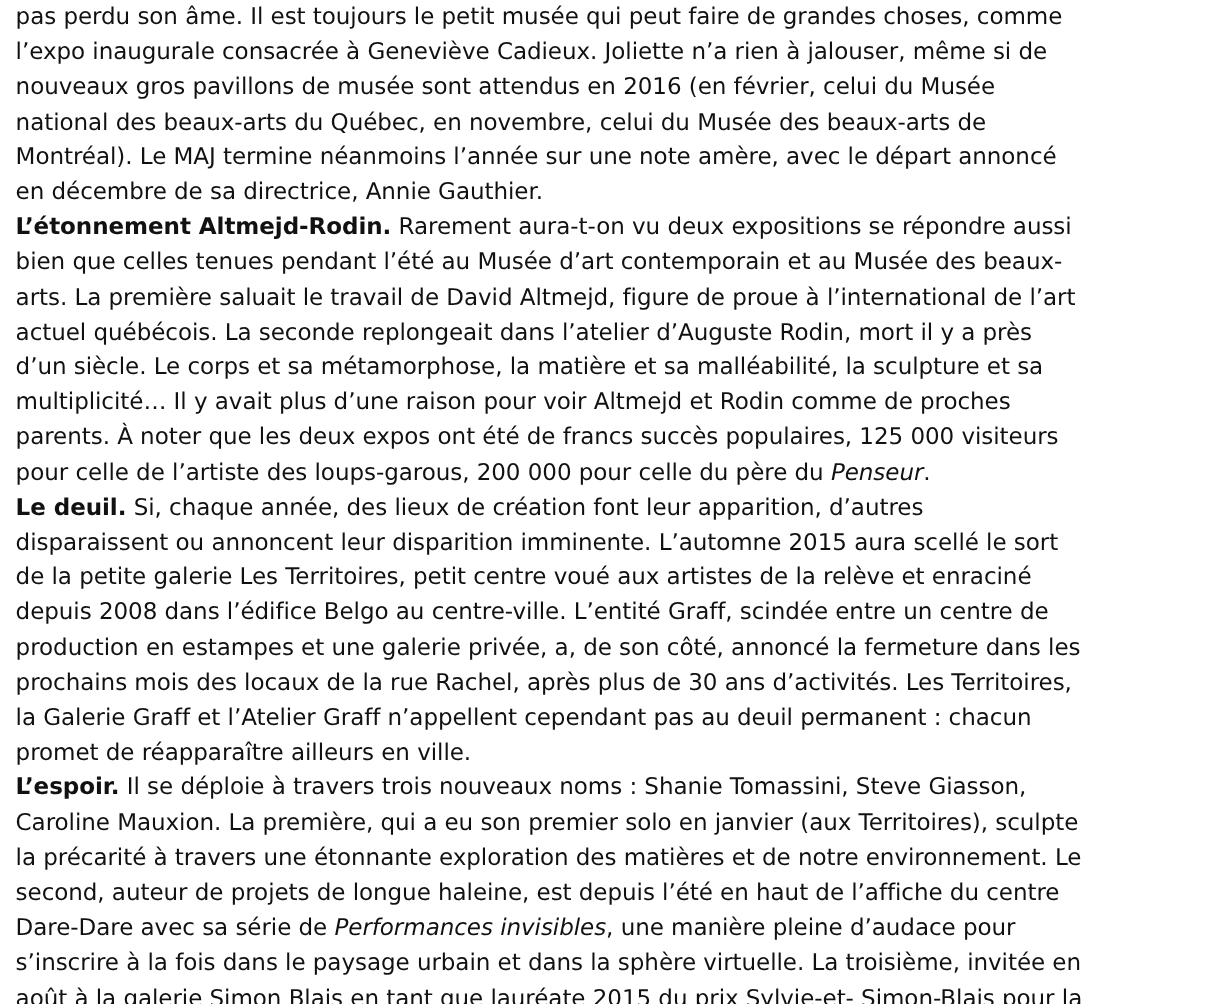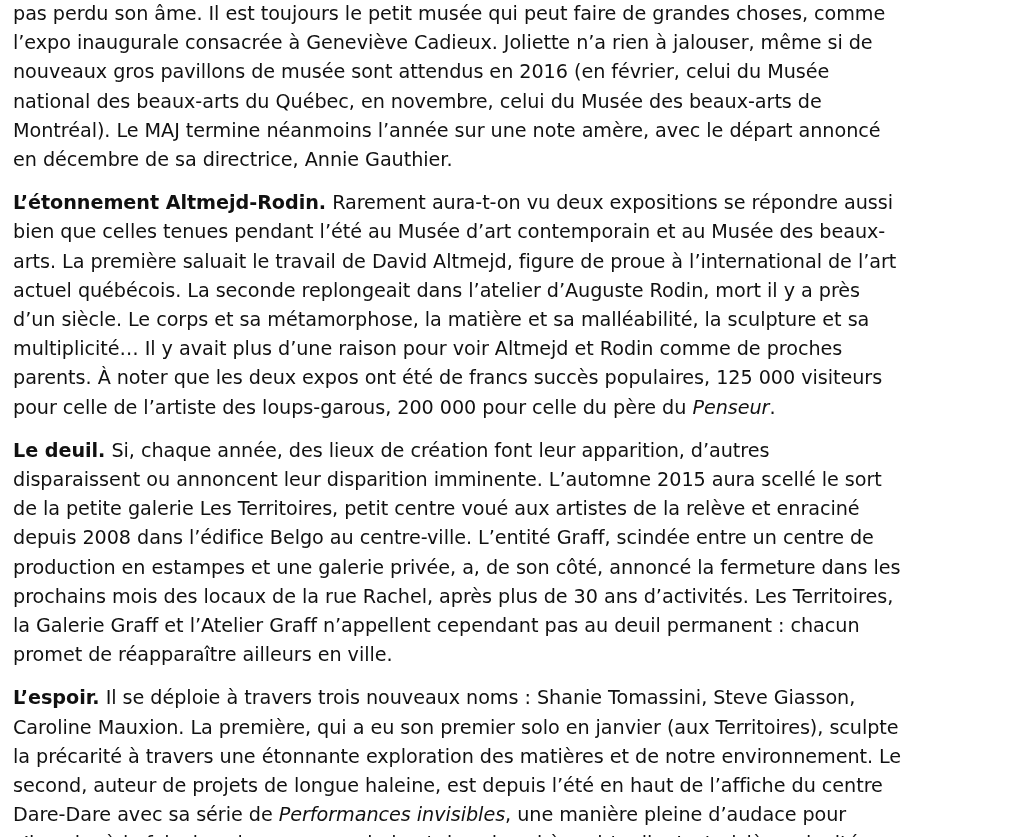--- a/index.html
+++ b/index.html
@@ -25,21 +25,20 @@
   .para {
     font-size: 19.2px;
     line-height: 29.2px;
     text-align: left;
     color: #111111;
     margin: 0;
     letter-spacing: -0.05px;
     word-spacing: 0px;
   }
   .para + .para {
-    margin-top: 14px;
   }
   
   #p1 {
     margin-top: -1px;
   }
   .lead {
     font-weight: bold;
   }
   .ital {
     font-style: italic;

